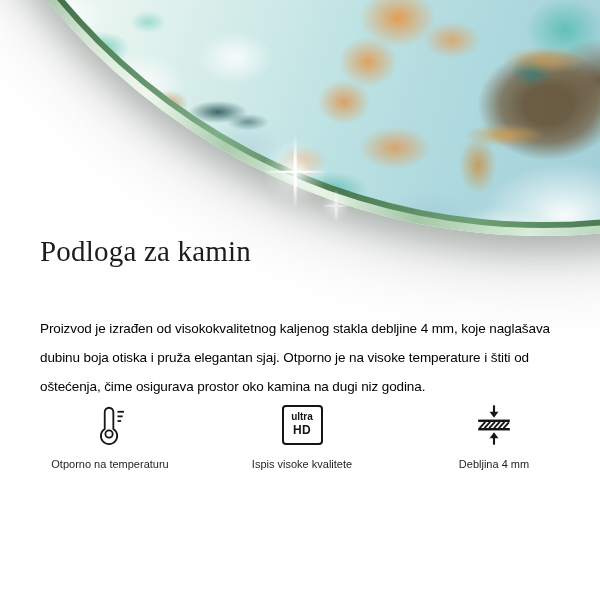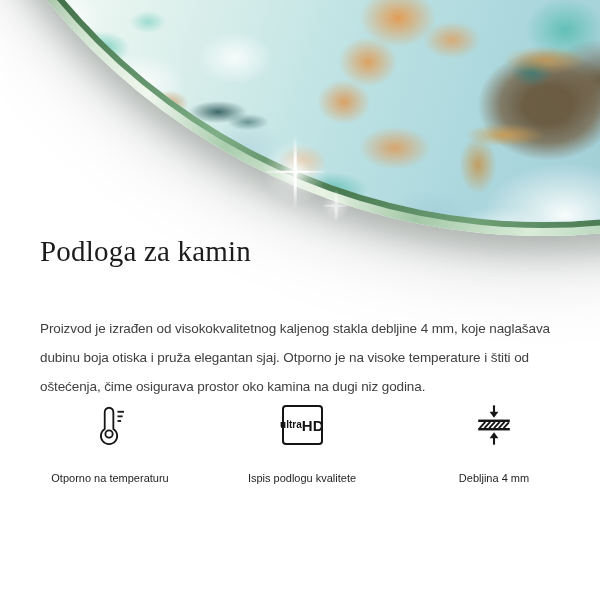--- a/index.html
+++ b/index.html
@@ -66,33 +66,33 @@
   .sparkle .ray-h { position:absolute; top:50%; left:7%; width:86%; height:2.4px; transform:translateY(-50%);
     background: linear-gradient(to right, transparent, #fff 35%, #fff 65%, transparent); }
   .s1 { left:258px; top:135px; width:74px; height:74px; }
   .s2 { left:320px; top:190px; width:32px; height:32px; opacity:.7; }
 
   
   .title { position:absolute; left:40px; top:233px; font-family:"Liberation Serif","DejaVu Serif",serif;
     font-weight:400; font-size:29px; line-height:37px; color:#1c1c1c; letter-spacing:.2px; }
   .title span { display:block; }
   .desc { position:absolute; left:40px; top:314px; width:546px; font-size:13.5px; line-height:29px;
-    color:#404040; letter-spacing:-.1px; }
+    color:#000000; letter-spacing:-.1px; }
 
   
   .features { position:absolute; left:30px; top:402px; width:544px;
     display:grid; grid-template-columns:repeat(3,1fr); column-gap:32px; row-gap:10px; }
   .feature { display:flex; flex-direction:column; align-items:center; }
   .icon-box { height:46px; display:flex; align-items:center; justify-content:center; }
-  .feature .label { margin-top:24px; font-size:11px; line-height:13px; color:#1f1f1f; text-align:left; }
+  .feature .label { margin-top:10px; font-size:11px; line-height:13px; color:#1f1f1f; text-align:left; }
   .icon-box svg { display:block; }
   .hd-badge { width:41px; height:40px; border:2.5px solid #141414; border-radius:4px;
-    display:flex; flex-direction:row; align-items:center; justify-content:center; color:#141414; }
+    display:flex; flex-direction:column; align-items:center; justify-content:center; color:#141414; }
   .hd-top { font-size:10px; font-weight:600; line-height:10px; letter-spacing:0; }
-  .hd-bottom { font-size:15px; font-weight:800; line-height:15px; margin-top:1px; letter-spacing:.3px; }
+  .hd-bottom { font-size:12px; font-weight:800; line-height:15px; margin-top:1px; letter-spacing:.3px; }
 </style>
 </head>
 <body>
 
 <div class="page">
 
   <div class="hero">
     <div class="circle-shadow"></div>
     <div class="glass-rim"></div>
     <div class="glass-rim-inner"></div>
@@ -130,21 +130,21 @@
       <div class="label">Otporno na temperaturu</div>
     </div>
 
     <div class="feature">
       <div class="icon-box">
         <div class="hd-badge">
           <span class="hd-top">ultra</span>
           <span class="hd-bottom">HD</span>
         </div>
       </div>
-      <div class="label">Ispis podlogu kvalitete</div>
+      <div class="label">Ispis visoke kvalitete</div>
     </div>
 
 
 
 
     <div class="feature">
       <div class="icon-box">
         <svg width="46" height="46" viewBox="0 0 48 48" fill="none" stroke="#161616">
           <line x1="24" y1="3.5" x2="24" y2="11" stroke-width="2.2"></line>
           <path d="M24 16.5l-4.6-6.2h9.2Z" fill="#161616" stroke="none"></path>

